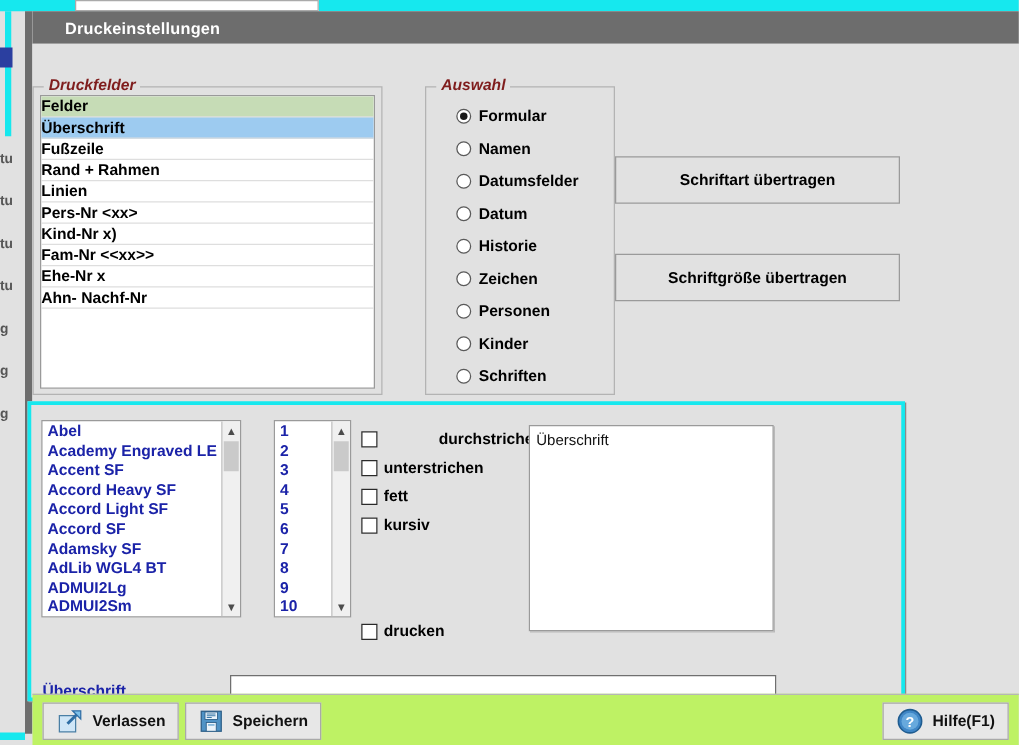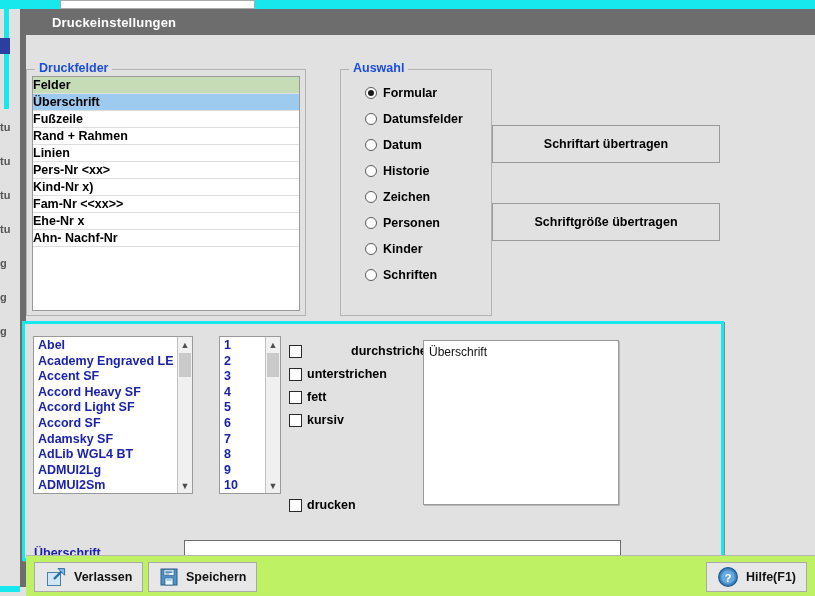--- a/index.html
+++ b/index.html
@@ -32,21 +32,21 @@
     display:flex;align-items:center;
   }
   #titlebar .t{margin-left:26px;letter-spacing:.2px;}
 
   #body{position:relative;height:520px;background:#e1e1e1;}
 
   
   .group{position:absolute;border:1px solid #b3b3b3;box-sizing:border-box;}
   .group-label{
     position:absolute;top:-9px;left:8px;background:#e1e1e1;padding:0 4px;
-    font-size:12.5px;font-weight:bold;color:#1d4ed8;white-space:nowrap;
+    font-size:12.5px;font-weight:bold;color:#7f1d1d;white-space:nowrap;font-style:italic;
   }
   #grp-druckfelder{left:0px;top:34px;width:280px;height:247px;}
   #listbox-felder{
     position:absolute;left:5px;top:6px;width:268px;height:235px;
     background:#ffffff;border:1px solid #9a9a9a;box-sizing:border-box;overflow:hidden;
   }
   .fld-row{
     height:17px;line-height:17px;font-size:12.5px;font-weight:bold;color:#000;
     padding-left:0;border-bottom:1px solid #dedede;box-sizing:border-box;
     white-space:nowrap;
@@ -199,20 +199,24 @@
 
     <div class="group" id="grp-auswahl">
       <span class="group-label">Auswahl</span>
       <div style="padding-top:10px;">
         <div class="radio-row">
           <span class="radio on"></span>
           <span>Formular</span>
         </div>
         <div class="radio-row">
           <span class="radio"></span>
+          <span>Namen</span>
+        </div>
+        <div class="radio-row">
+          <span class="radio"></span>
           <span>Datumsfelder</span>
         </div>
         <div class="radio-row">
           <span class="radio"></span>
           <span>Datum</span>
         </div>
         <div class="radio-row">
           <span class="radio"></span>
           <span>Historie</span>
         </div>

